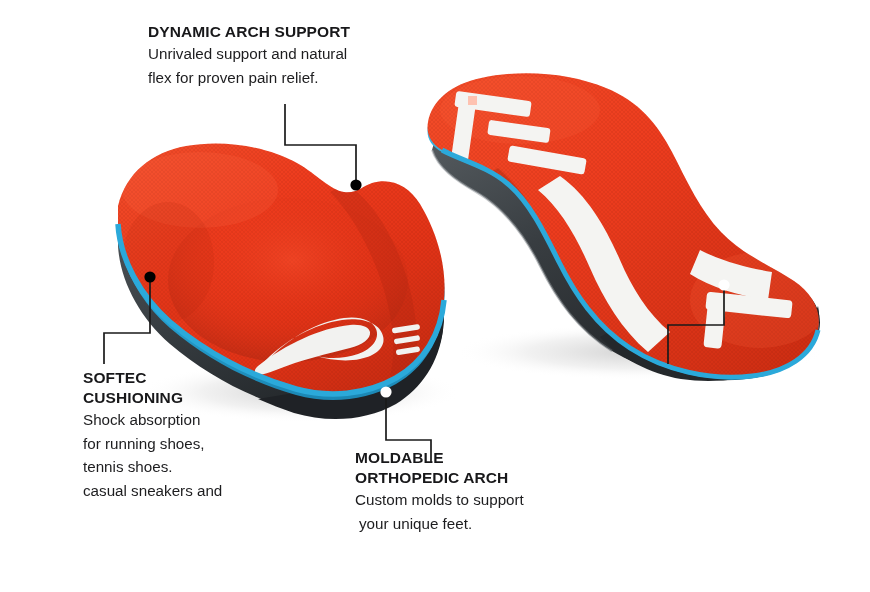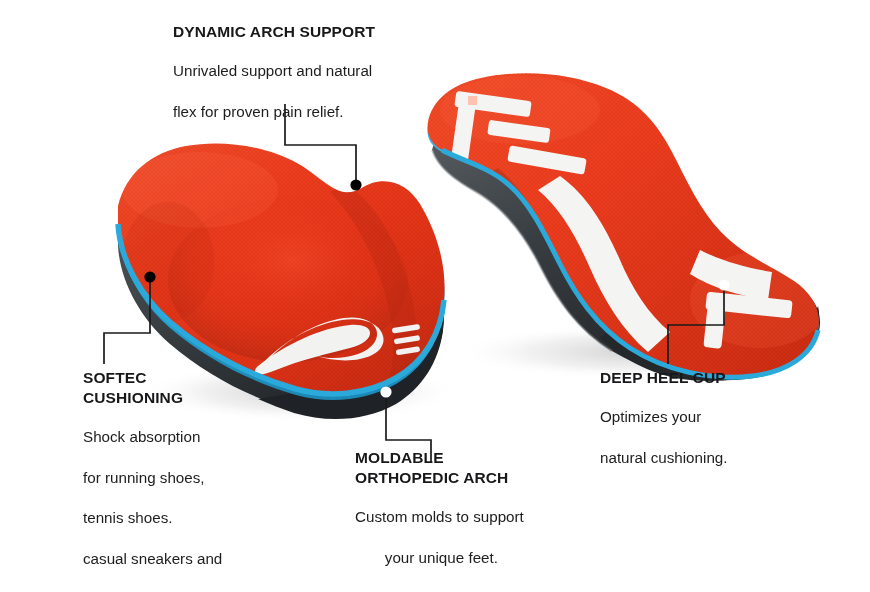--- a/index.html
+++ b/index.html
@@ -29,28 +29,28 @@
     color: #18181a;
     white-space: nowrap;
   }
   .callout .c-body {
     font-family: "Liberation Sans", sans-serif;
     font-weight: normal;
     font-size: 15.2px;
     line-height: 23.5px;
     color: #1d1d1f;
   }
-  .callout .c-body div { white-space: nowrap; margin-top: 17px; }
-
-  #callout-arch      { left: 173px; top: 22px;  }
+  .callout .c-body div { white-space: nowrap; }
+
+  #callout-arch      { left: 148px; top: 22px;  }
   #callout-softec    { left: 83px;  top: 368px; }
   #callout-moldable  { left: 355px; top: 448px; }
   #callout-heel      { left: 600px; top: 368px; }
 
-  #callout-moldable .c-body div.indent { padding-left: 4px; text-align: center; }
+  #callout-moldable .c-body div.indent { padding-left: 4px; }
 
   
   #leaders {
     position: absolute;
     left: 0; top: 0;
     width: 870px;
     height: 592px;
     pointer-events: none;
   }
 
@@ -280,21 +280,14 @@
 
   <div class="callout" id="callout-moldable">
     <div class="c-title">MOLDABLE</div>
     <div class="c-title">ORTHOPEDIC ARCH</div>
     <div class="c-body">
       <div>Custom molds to support</div>
       <div class="indent">your unique feet.</div>
     </div>
   </div>
 
-  <div class="callout" id="callout-heel">
-    <div class="c-title">DEEP HEEL CUP</div>
-    <div class="c-body">
-      <div>Optimizes your</div>
-      <div>natural cushioning.</div>
-    </div>
-  </div>
 
 </div>
 
 </body></html>

